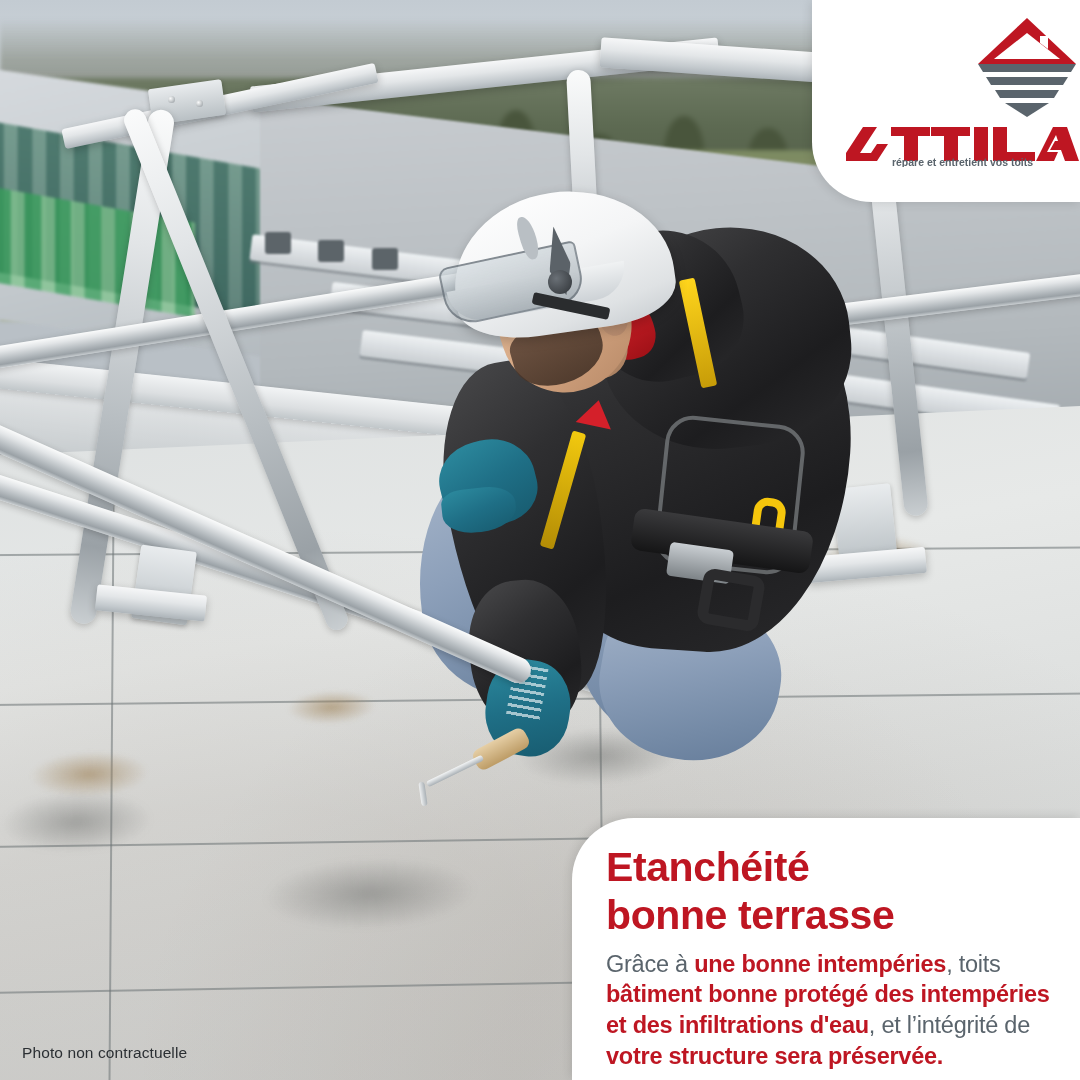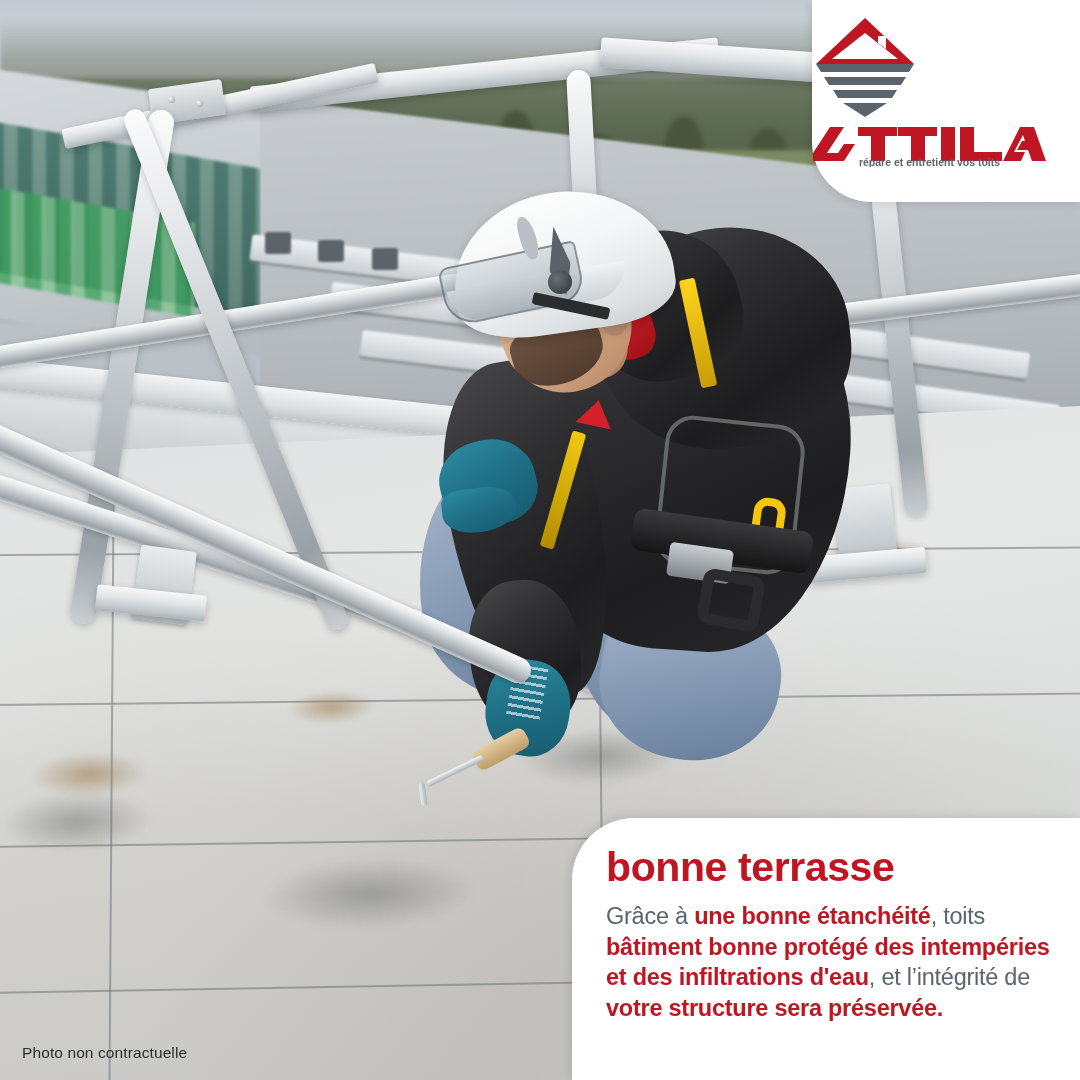--- a/index.html
+++ b/index.html
@@ -167,21 +167,21 @@
   .logo-panel {
     position:absolute; right:0; top:0;
     width:268px; height:202px;
     background:#ffffff;
     border-bottom-left-radius:60px;
     box-shadow:-2px 2px 10px rgba(0,0,0,.10);
     z-index:20;
   }
   .logo-wrap {
     position:absolute; left:0; right:0; top:16px;
-    display:flex; flex-direction:column; align-items:flex-start;
+    display:flex; flex-direction:column; align-items:flex-end;
   }
   .mark { width:106px; height:104px; display:block; }
   .wordmark { margin-top:4px; display:block; width:235px; height:auto; }
 
   .text-panel {
     position:absolute; right:0; bottom:0;
     width:508px; height:262px;
     background:#ffffff;
     border-top-left-radius:62px;
     box-shadow:-2px -2px 10px rgba(0,0,0,.10);
@@ -401,19 +401,20 @@
           <path d="M296 6 L324 6 L324 56 L380 56 L380 74 L296 74 Z"></path>
           <path d="M382 74 L416 6 L444 6 L468 74 L440 74 L432 52 L410 52 L420 34 L426 34 L422 22 L404 56 L426 56 L418 74 Z"></path>
         </g>
         <text x="235" y="84" font-family="'Liberation Sans', sans-serif" font-size="21" font-weight="bold" fill="#5A646C" text-anchor="middle">répare et entretient vos toits</text>
       </svg>
     </div>
   </div>
 
   <div class="text-panel">
     <div class="headline">
+      <span>Etanchéité</span>
       <span>bonne terrasse</span>
     </div>
-    <p class="body-copy"><span class="g">Grâce à </span><span class="r">une bonne étanchéité</span><span class="g">, toits </span><span class="r">bâtiment bonne protégé des intempéries et des infiltrations d'eau</span><span class="g">, et l’intégrité de </span><span class="r">votre structure sera préservée.</span></p>
+    <p class="body-copy"><span class="g">Grâce à </span><span class="r">une bonne intempéries</span><span class="g">, toits </span><span class="r">bâtiment bonne protégé des intempéries et des infiltrations d'eau</span><span class="g">, et l’intégrité de </span><span class="r">votre structure sera préservée.</span></p>
   </div>
 
   <div class="photo-note">Photo non contractuelle</div>
 </div>
 
 </body></html>

